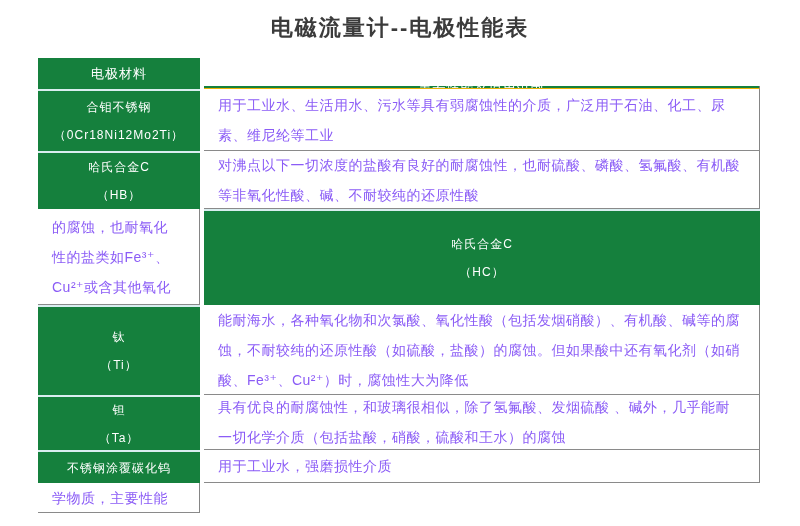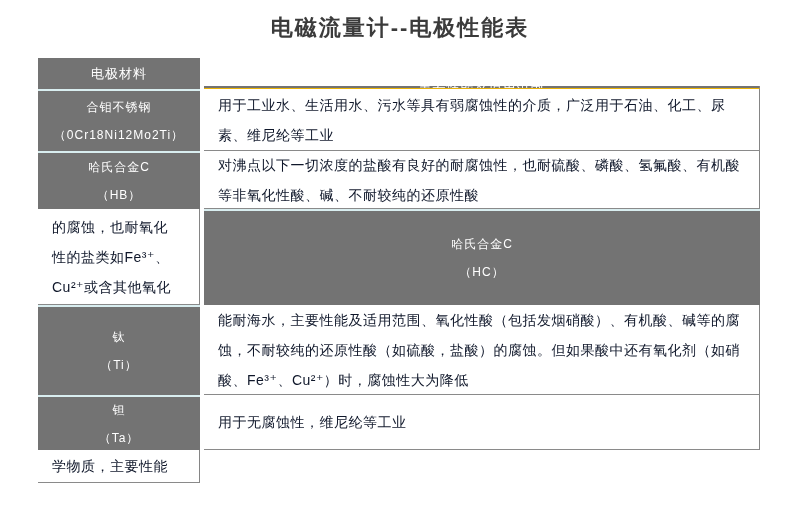--- a/index.html
+++ b/index.html
@@ -42,41 +42,41 @@
   .cell {
     box-sizing: border-box;
     display: flex;
     flex-direction: column;
     align-items: center;
     justify-content: center;
     overflow: hidden;
   }
   
   .teal {
-    background: #737373;
+    background: #15803d;
     color: #ffffff;
   }
   .head {
     font-size: 13px;
     letter-spacing: 1px;
   }
   .mat {
     font-size: 12px;
     letter-spacing: 1px;
     border-top: 2px solid #d9eef0;
   }
   .mat .mline {
     line-height: 28px;
     white-space: nowrap;
   }
   .mat .mline:empty { display: none; }
   
   .desc {
     background: #ffffff;
-    color: #0f172a;
+    color: #8b5cf6;
     font-size: 14px;
     align-items: flex-start;
     justify-content: center;
     padding: 0 18px 0 14px;
     border-right: 1px solid #858585;
     border-bottom: 1px solid #8a8a8a;
     text-align: left;
   }
   .desc span {
     line-height: 30px;
@@ -125,29 +125,36 @@
     <div class="cell teal mat">
       <span class="mline">哈氏合金C</span>
       <span class="mline">（HC）</span>
     </div>
 
     <div class="cell teal mat">
       <span class="mline">钛</span>
       <span class="mline">（Ti）</span>
     </div>
     <div class="cell desc">
-      <span>能耐海水，主要性能及适用范围、氧化性酸（包括发烟硝酸）、有机酸、碱等的腐蚀，不耐较纯的还原性酸（如硫酸，盐酸）的腐蚀。但如果酸中还有氧化剂（如硝酸、Fe³⁺、Cu²⁺）时，腐蚀性大为降低</span>
+      <span>能耐海水，各种氧化物和次氯酸、氧化性酸（包括发烟硝酸）、有机酸、碱等的腐蚀，不耐较纯的还原性酸（如硫酸，盐酸）的腐蚀。但如果酸中还有氧化剂（如硝酸、Fe³⁺、Cu²⁺）时，腐蚀性大为降低</span>
     </div>
 
     <div class="cell teal mat">
       <span class="mline">钽</span>
       <span class="mline">（Ta）</span>
     </div>
+    <div class="cell desc">
+      <span>具有优良的耐腐蚀性，和玻璃很相似，除了氢氟酸、发烟硫酸 、碱外，几乎能耐一切化学介质（包括盐酸，硝酸，硫酸和王水）的腐蚀</span>
+    </div>
 
+    <div class="cell teal mat">
+      <span class="mline">不锈钢涂覆碳化钨</span>
+
+    </div>
     <div class="cell desc">
-      <span>用于无腐蚀性，维尼纶等工业</span>
+      <span>用于工业水，强磨损性介质</span>
     </div>
 
     <div class="cell desc">
       <span>几乎适用于所有化学物质，主要性能及适用范围</span>
     </div>
   </div>
 </div>
 
 </body></html>

